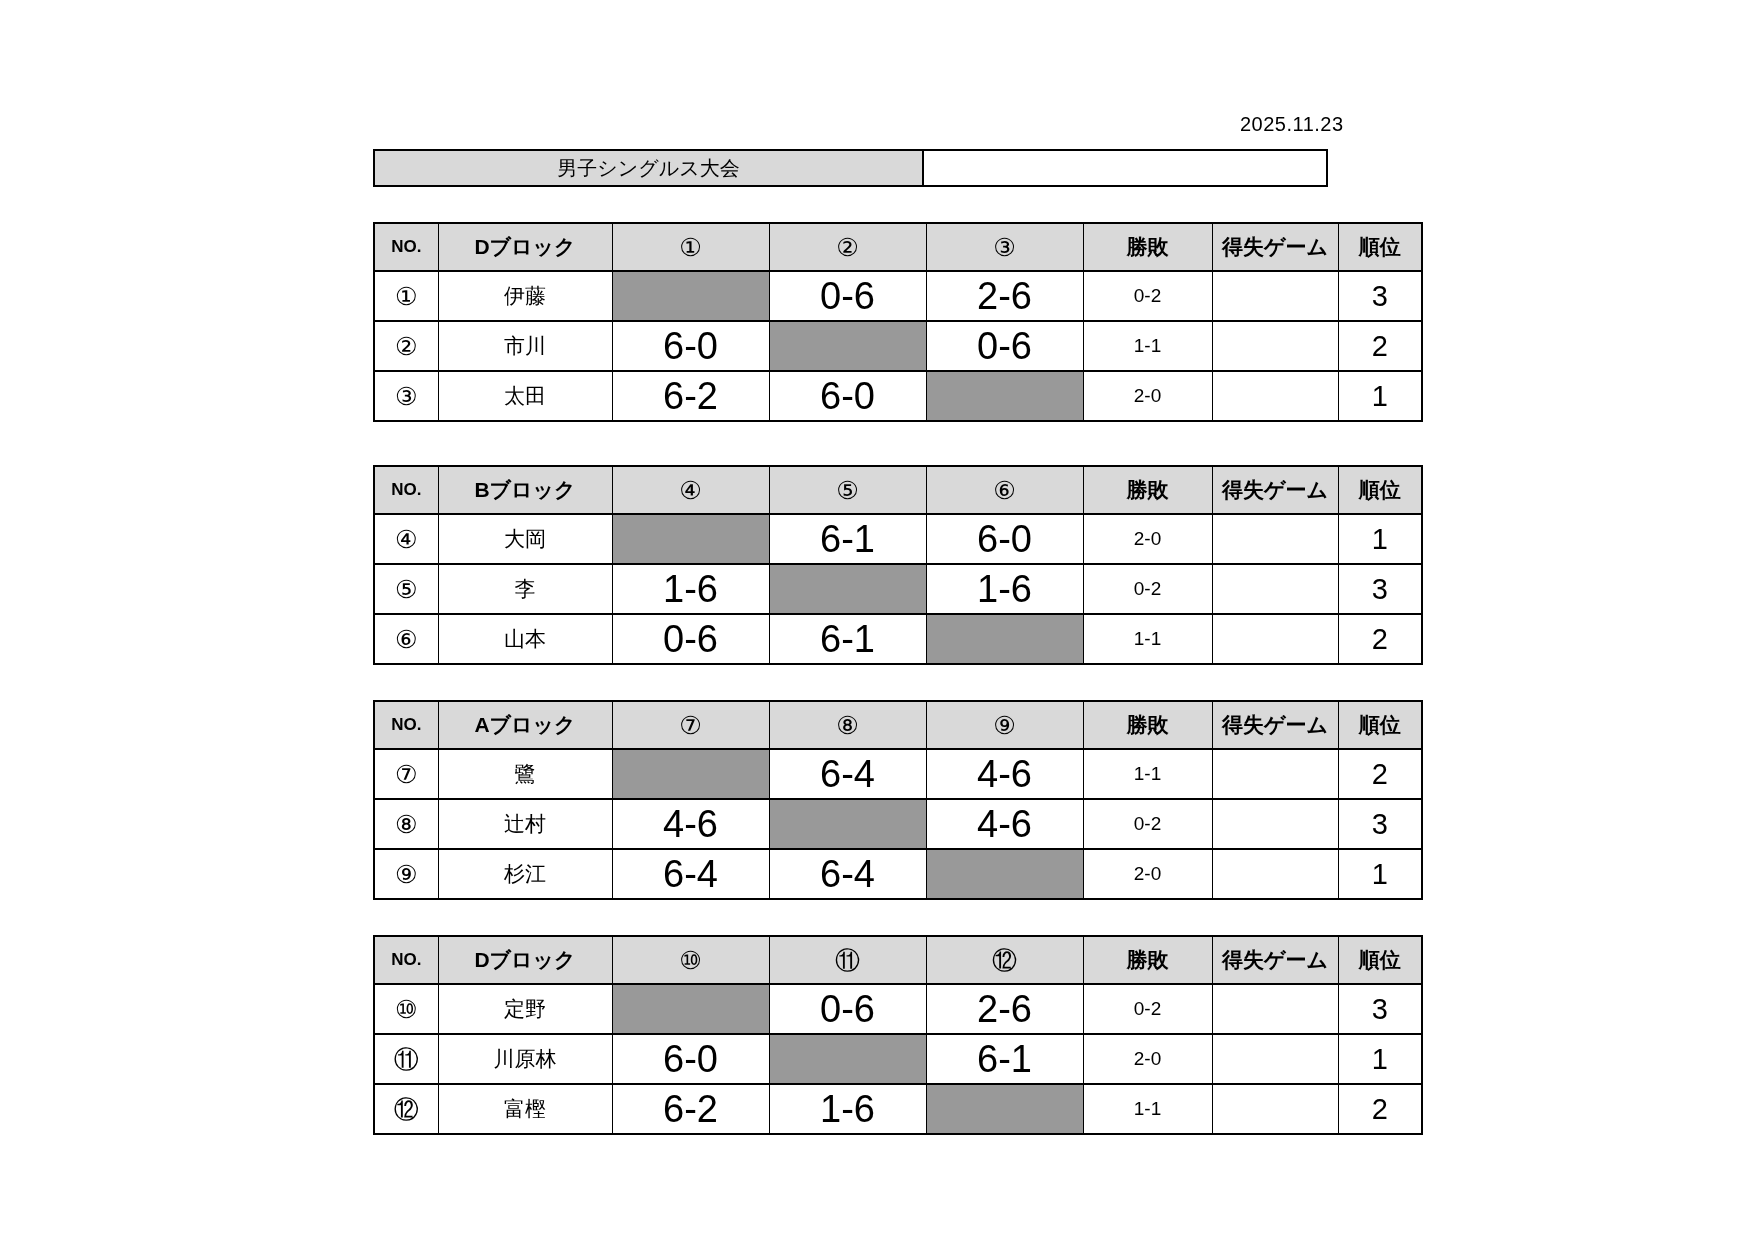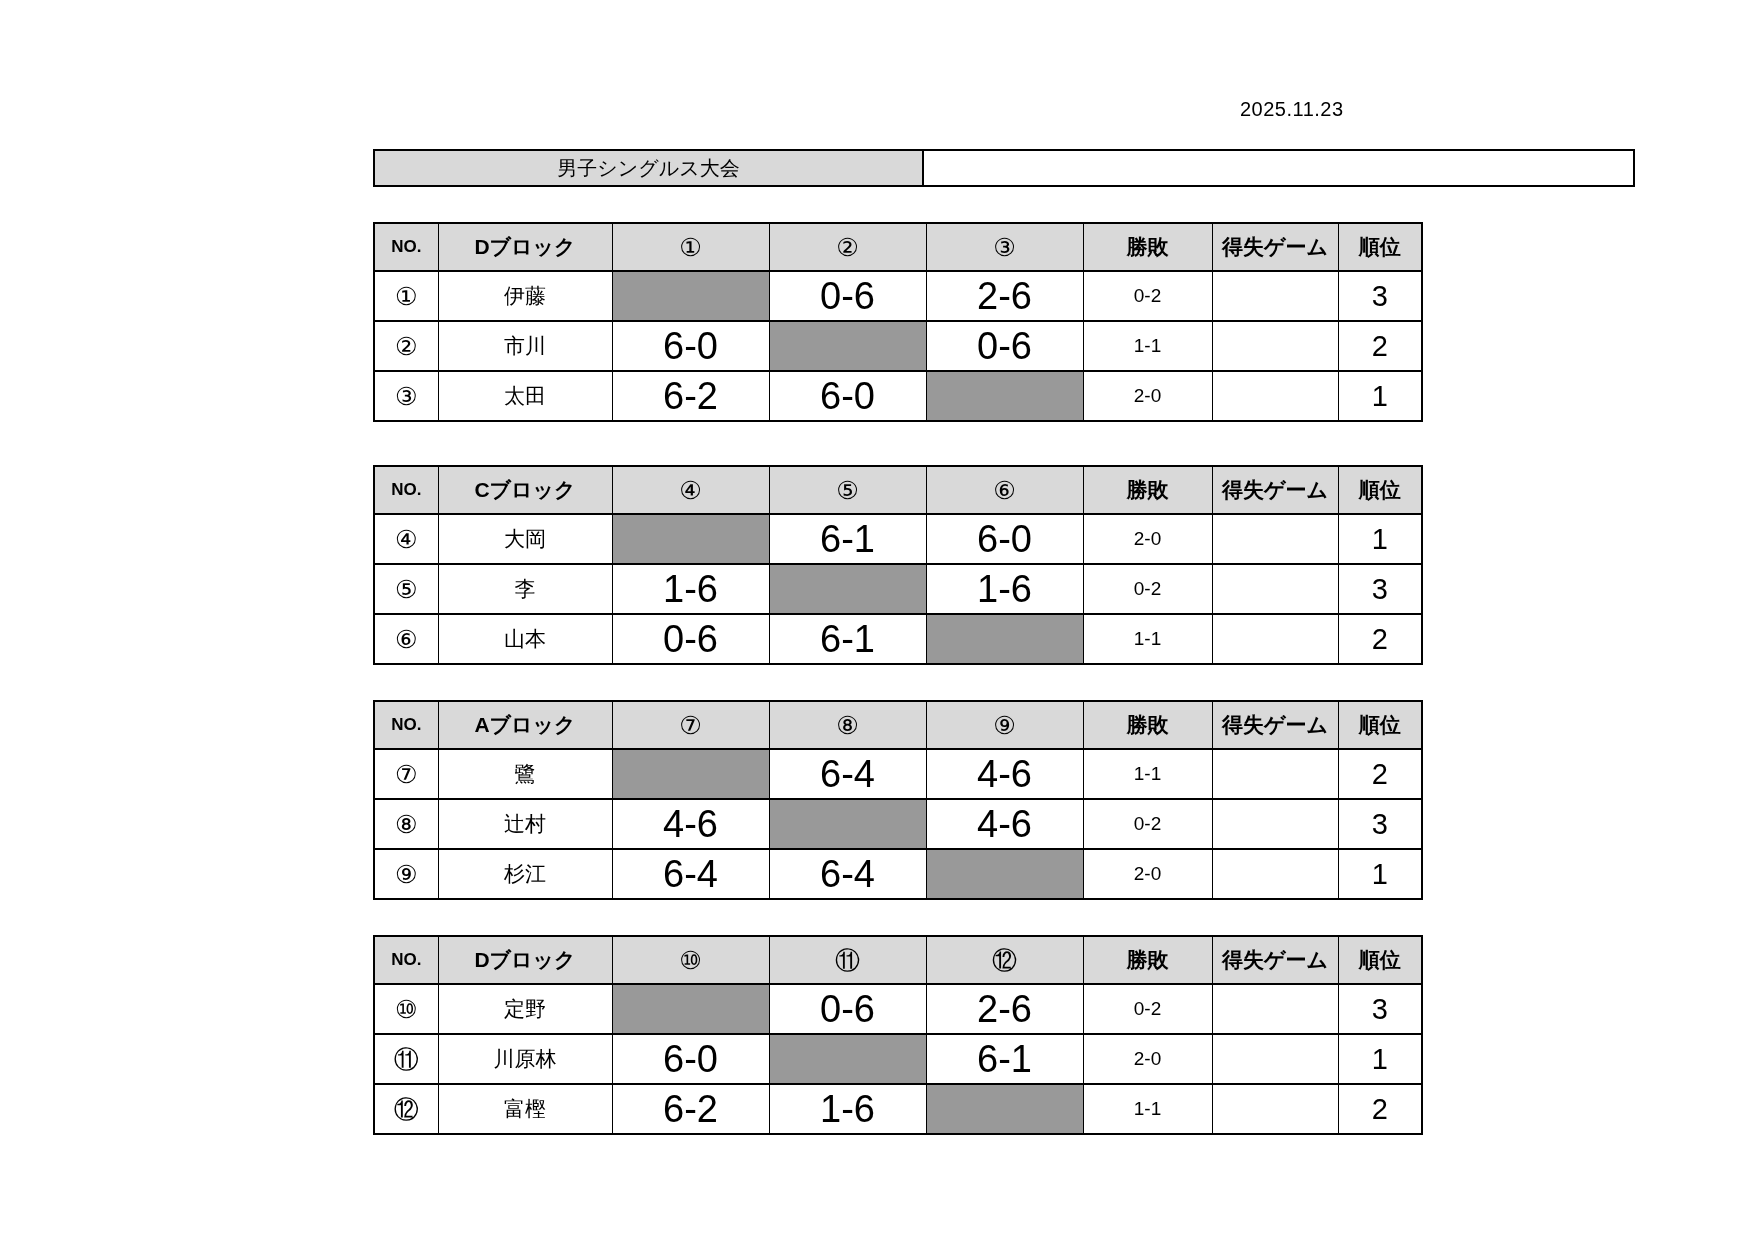--- a/index.html
+++ b/index.html
@@ -3,27 +3,27 @@
 <meta charset="utf-8">
 <style>
   html,body { margin:0; padding:0; }
   body {
     width:1755px; height:1240px; position:relative; background:#ffffff;
     font-family:"Liberation Sans","DejaVu Sans",sans-serif; color:#000;
   }
 
   
   .date {
-    position:absolute; left:1240px; top:98px;
+    position:absolute; left:1240px; top:113px;
     font-size:20px; letter-spacing:0.5px;
   }
 
   
   .titlebar {
-    position:absolute; left:373px; top:149px; width:1262px; height:38px;
+    position:absolute; left:373px; top:149px; width:955px; height:38px;
     display:flex; border:2px solid #000; box-sizing:border-box;
   }
   .titlebar .tcell {
     display:flex; align-items:center; justify-content:center;
     font-size:20px; box-sizing:border-box; height:100%;
   }
   .titlebar .tleft  { width:549px; background:#d9d9d9; border-right:2px solid #000; }
   .titlebar .tright { flex:1; background:#ffffff; }
 
   
@@ -134,21 +134,21 @@
           <col class="col-s">
           <col class="col-s">
           <col class="col-s">
           <col class="col-wl">
           <col class="col-gd">
           <col class="col-rank">
         </colgroup>
         <thead>
           <tr>
             <th class="h-no">NO.</th>
-            <th class="h-name">Cブロック</th>
+            <th class="h-name">Bブロック</th>
             <th class="h-circ">④</th>
             <th class="h-circ">⑤</th>
             <th class="h-circ">⑥</th>
             <th class="h-wl">勝敗</th>
             <th class="h-gd">得失ゲーム</th>
             <th class="h-rank">順位</th>
           </tr>
         </thead>
         <tbody>
           <tr>

